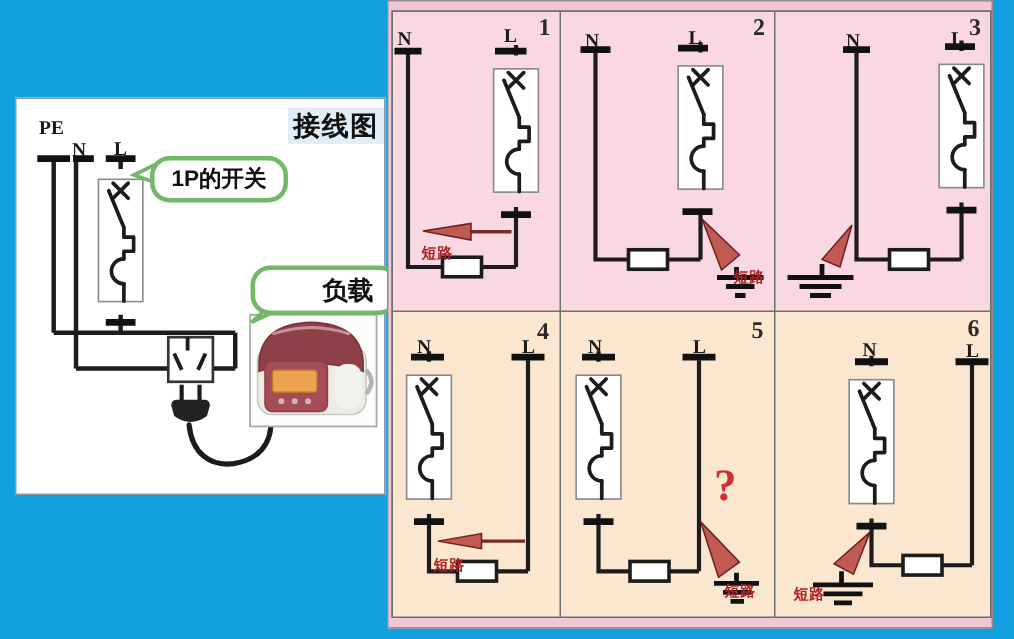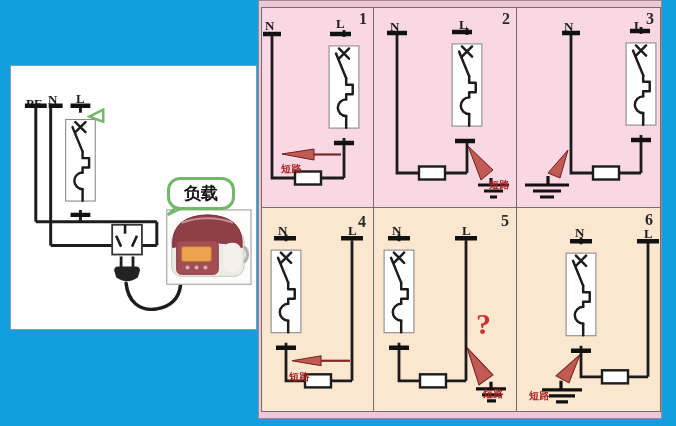--- a/index.html
+++ b/index.html
@@ -8,21 +8,21 @@
   
   .left-panel{position:absolute;left:10px;top:65px;width:247px;height:265px;background:#ffffff;
               border:1px solid #8b9aa5;box-sizing:border-box;}
   .diagram-title{position:absolute;left:181px;top:6px;width:64px;height:24px;line-height:24px;
                  background:#e2edf6;color:#111;font-weight:bold;font-size:18px;text-align:center;
                  letter-spacing:1px;}
   .feeder-label{position:absolute;font:bold 13px "Liberation Serif",serif;color:#1a1a1a;}
   .callout{position:absolute;background:#fff;border:3px solid #72b868;border-radius:13px;
            text-align:center;font-weight:bold;color:#111;}
   .callout-switch{left:89px;top:38px;width:86px;height:25px;line-height:25px;font-size:15px;}
-  .callout-load{left:156px;top:111px;width:62px;height:27px;line-height:27px;font-size:17px;}
+  .callout-load{left:156px;top:111px;width:62px;height:27px;line-height:27px;font-size:17px;padding-left:31px;}
   svg.fill{position:absolute;left:0;top:0;width:100%;height:100%;}
   
   .grid-frame{position:absolute;left:258px;top:0;width:404px;height:419px;background:#f1c6d6;
               border:1px solid #9a8a8f;padding:6px 2px;box-sizing:border-box;}
   .grid-cells{display:grid;width:398px;height:403px;grid-template-columns:111px 142px 1fr;
               grid-template-rows:199px 1fr;gap:1px;background:#6f6f6f;border:1px solid #6f6f6f;}
   .cell{position:relative;overflow:hidden;}
   .row1{background:#f9d8e4;}
   .row2{background:#fbe7cf;}
   .wl{position:absolute;font:bold 13px "Liberation Serif",serif;color:#1a1a1a;}
@@ -90,23 +90,25 @@
         <circle cx="178" cy="203" r="2" fill="#d8b0b4"></circle>
         <circle cx="187" cy="203" r="2" fill="#d8b0b4"></circle>
         <circle cx="196" cy="203" r="2" fill="#d8b0b4"></circle>
         <rect x="214" y="178" width="18" height="30" rx="8" fill="#f3f1ec"></rect>
         <path d="M235 182 q7 8 0 16" stroke="#b5b2ac" stroke-width="3" fill="none"></path>
       </g>
 
       <polygon points="93,44 79,51 93,56" fill="#fff" stroke="#72b868" stroke-width="2.5"></polygon>
       <polygon points="173,136 158,150 179,140" fill="#fff" stroke="#72b868" stroke-width="2.5"></polygon>
     </svg>
-    <span class="feeder-label" style="left:15px;top:30px">PE</span>
+    <div class="diagram-title">接线图</div>
+    <span class="feeder-label" style="left:15px;top:11px">PE</span>
     <span class="feeder-label" style="left:37px;top:26px">N</span>
     <span class="feeder-label" style="left:65px;top:25px">L</span>
+    <div class="callout callout-switch">1P的开关</div>
     <div class="callout callout-load">负载</div>
   </div>
 
   <div class="grid-frame">
     <div class="grid-cells">
 
       <div class="cell row1">
         <svg class="fill" viewBox="0 0 111 199" preserveAspectRatio="none">
           <g stroke="#1c1c1c" stroke-width="2.8" fill="none">
             <path d="M10 28 V170 H82 M82 22 V29 M82 130 V170"></path>

